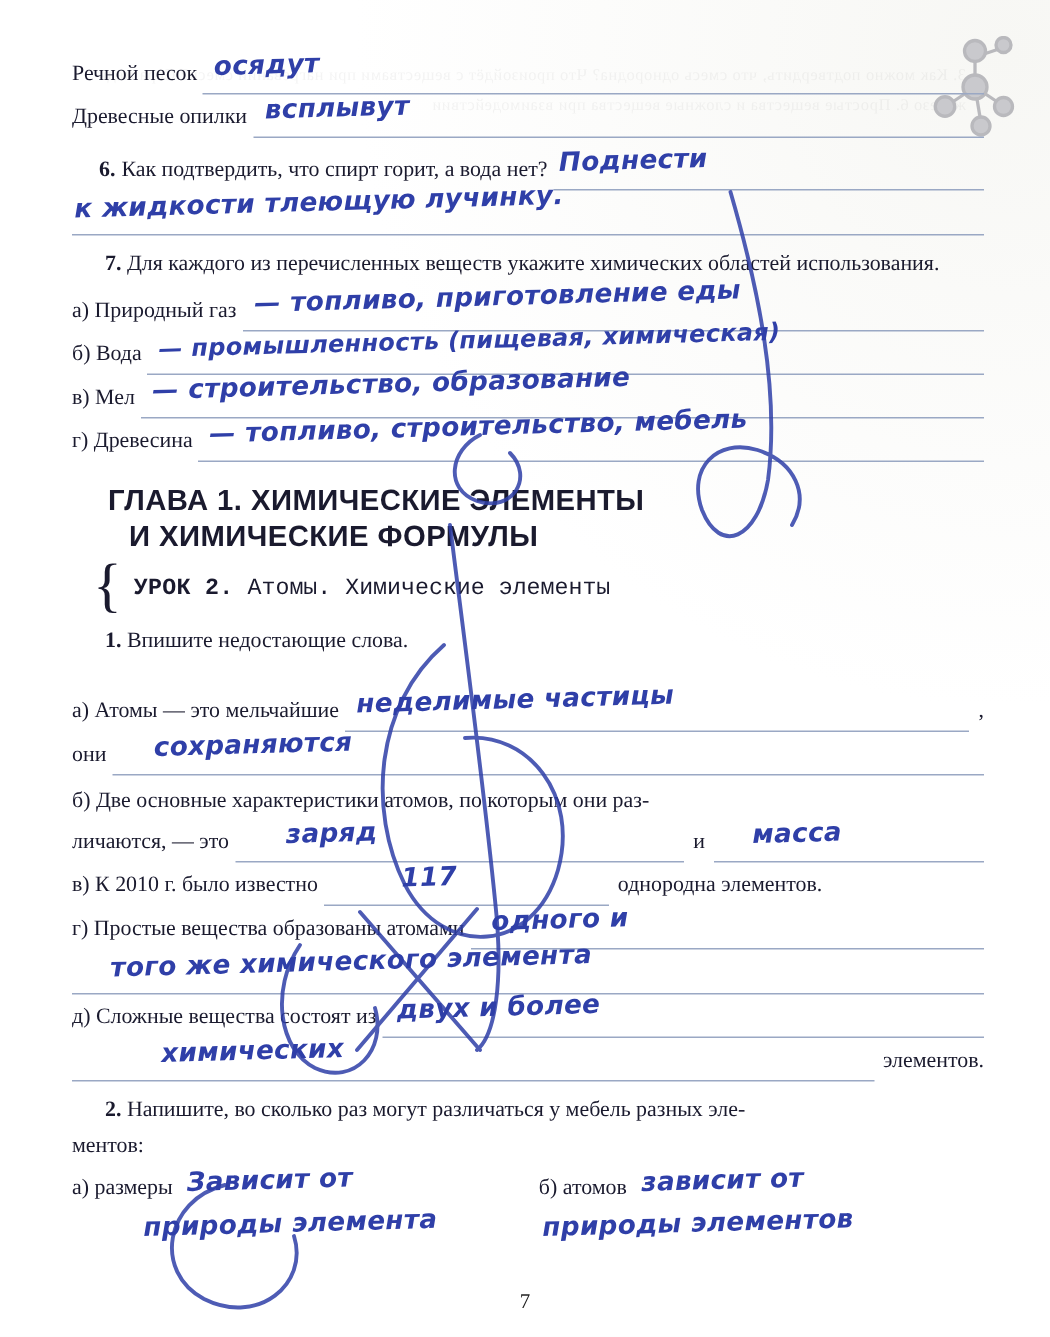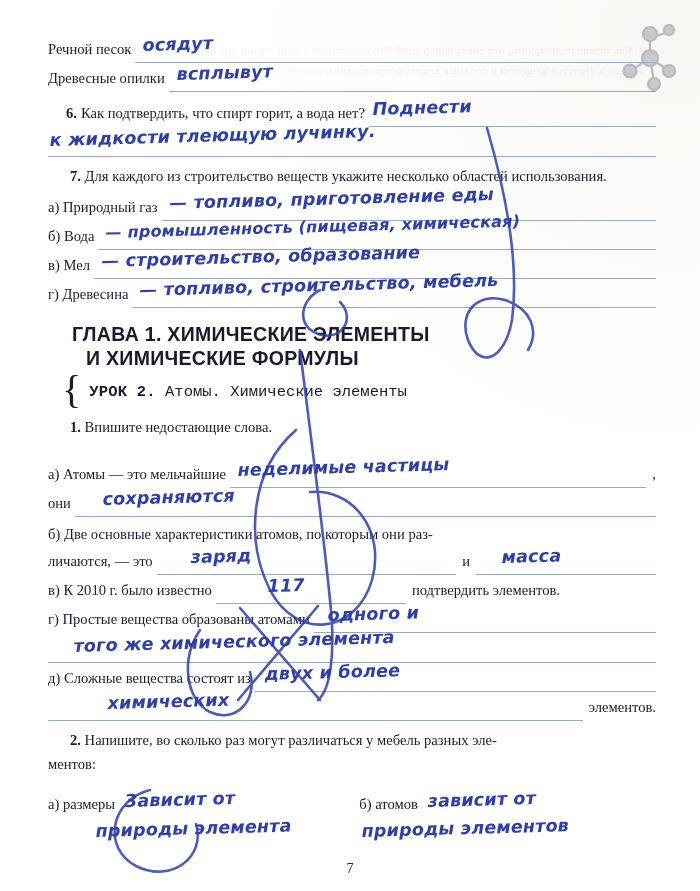--- a/index.html
+++ b/index.html
@@ -151,21 +151,21 @@
       </span>
     </div>
     <div class="line">
       <span class="hw" style="margin-left:2px">к жидкости тлеющую лучинку.</span>
     </div>
 
     <div class="spacer"></div>
 
     <div class="para indent">
       <span class="q">7.</span>
-      <span>Для каждого из строительство веществ укажите несколько областей использования.</span>
+      <span>Для каждого из перечисленных веществ укажите химических областей использования.</span>
     </div>
 
     <div class="row" style="margin-top:4px">
       <span class="fixedtxt">а) Природный газ</span>
       <span class="grow">
         <span class="hw hwfill">— топливо, приготовление еды</span>
       </span>
     </div>
     <div class="row">
       <span class="fixedtxt">б) Вода</span>
@@ -228,21 +228,21 @@
       <span class="grow" style="max-width:180px;margin-left:6px">
         <span class="hw hwfill" style="left:26px">масса</span>
       </span>
     </div>
 
     <div class="row">
       <span class="fixedtxt">в) К 2010 г. было известно</span>
       <span class="grow" style="max-width:190px">
         <span class="hw hwfill" style="left:52px">117</span>
       </span>
-      <span class="aftertxt">подтвердить элементов.</span>
+      <span class="aftertxt">однородна элементов.</span>
     </div>
 
     <div class="row">
       <span class="fixedtxt">г) Простые вещества образованы атомами</span>
       <span class="grow">
         <span class="hw hwfill" style="left:14px">одного и</span>
       </span>
     </div>
     <div class="line">
       <span class="hw" style="margin-left:26px">того же химического элемента</span>
@@ -260,21 +260,21 @@
       </span>
       <span class="aftertxt">элементов.</span>
     </div>
 
     <div class="para indent" style="margin-top:8px">
       <span class="q">2.</span>
       <span>Напишите, во сколько раз могут различаться у мебель разных эле-</span>
     </div>
     <div class="para">ментов:</div>
 
-    <div class="row" style="margin-top:14px">
+    <div class="row" style="margin-top:2px">
       <span class="fixedtxt">а) размеры</span>
       <span class="grow nb">
         <span class="hw hwfill" style="left:6px">Зависит от</span>
       </span>
       <span class="fixedtxt" style="padding-left:6px">б) атомов</span>
       <span class="grow nb">
         <span class="hw hwfill" style="left:6px">зависит от</span>
       </span>
     </div>
     <div class="row" style="margin-top:2px">

